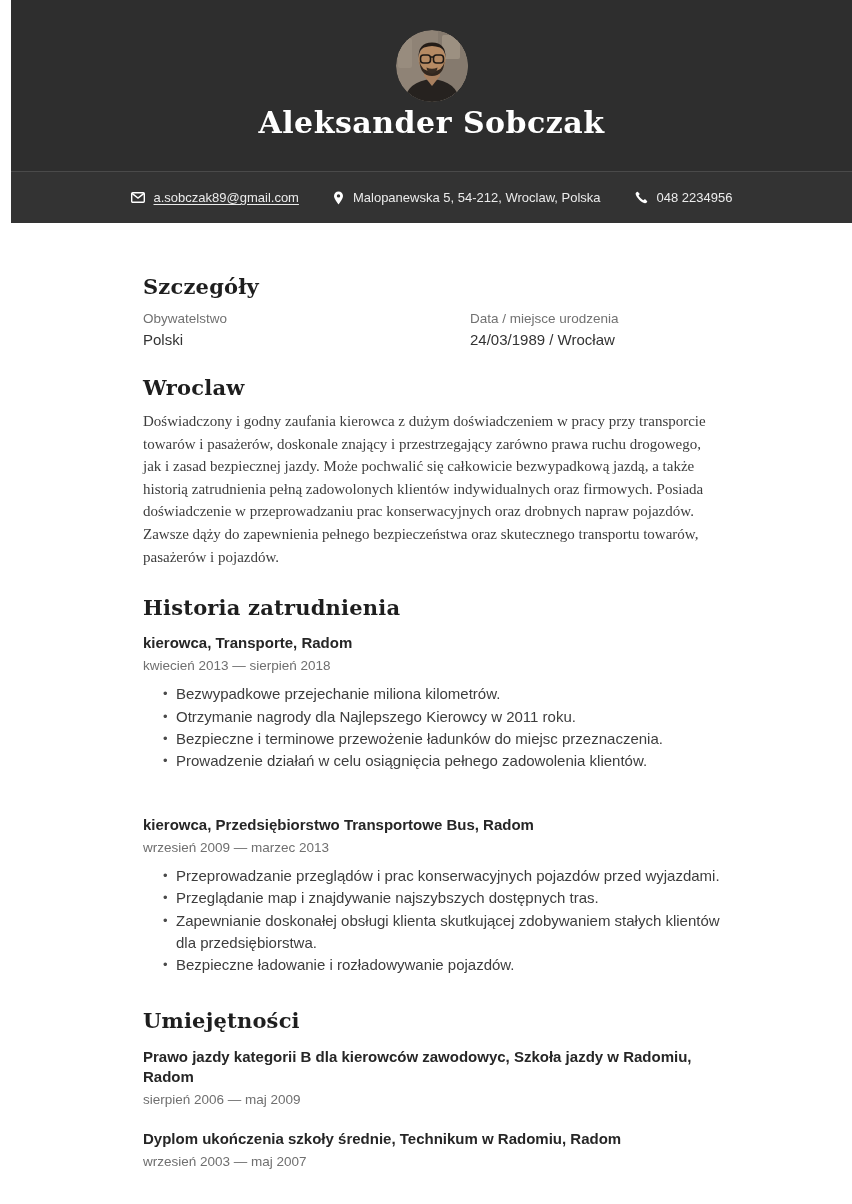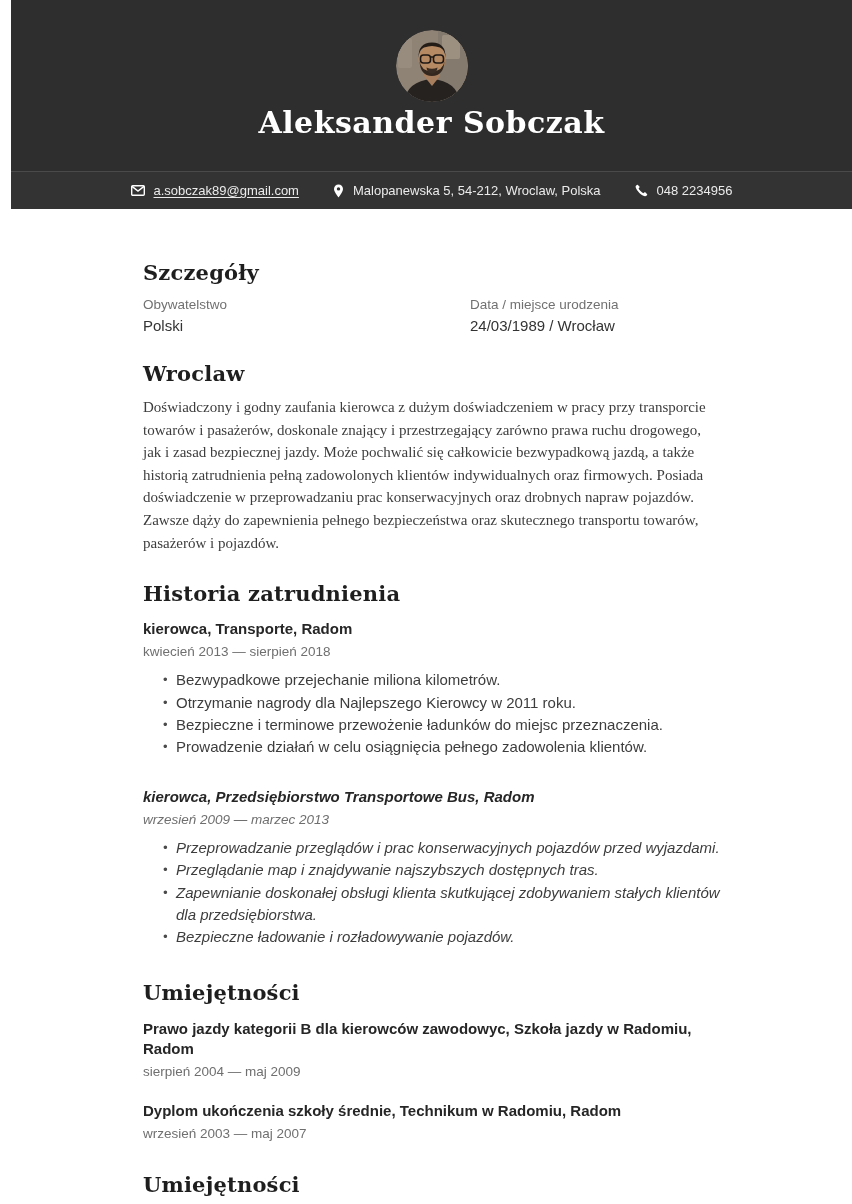--- a/index.html
+++ b/index.html
@@ -48,21 +48,21 @@
     letter-spacing: 3.5px;
     color: #c9c9c9;
     margin-top: 7px;
     text-transform: uppercase;
   }
 
   
   .contact-bar {
     background: #333333;
     border-top: 1px solid #4a4a4a;
-    height: 38px;
+    height: 52px;
     display: flex;
     justify-content: center;
     align-items: center;
     gap: 34px;
     font-size: 13px;
     color: #ebebeb;
   }
   .contact-item { display: flex; align-items: center; gap: 9px; white-space: nowrap; }
   .contact-item svg { display: block; flex: 0 0 auto; }
   .contact-link { color: #ebebeb; text-decoration: underline; text-underline-offset: 2px; cursor: pointer; }
@@ -94,21 +94,21 @@
     margin-top: 10px;
     font-size: 15px;
     line-height: 22.6px;
     color: #3d3d3d;
     font-family: Liberation Serif, serif;
   }
 
   
   .section-employment { margin-top: 27px; }
   .job-entry { margin-top: 13px; }
-  .job-entry + .job-entry { margin-top: 28px; font-style: italic; }
+  .job-entry + .job-entry { margin-top: 42px; }
   .job-title, .edu-title { font-size: 15px; font-weight: 700; color: #262626; line-height: 20px; }
   .job-dates, .edu-dates { font-size: 13.5px; color: #6f6f6f; margin-top: 5px; }
   .bullet-list { list-style: none; margin: 10px 0 0 20px; }
   .bullet-list li {
     position: relative;
     padding-left: 13px;
     font-size: 15px;
     line-height: 22.4px;
     color: #3d3d3d;
   }
@@ -229,21 +229,21 @@
           <li>Bezpieczne ładowanie i rozładowywanie pojazdów.</li>
         </ul>
       </div>
     </section>
 
     <section class="section-education">
       <h2 class="section-heading">Umiejętności</h2>
 
       <div class="edu-entry">
         <div class="edu-title">Prawo jazdy kategorii B dla kierowców zawodowyc, Szkoła jazdy w Radomiu, Radom</div>
-        <div class="edu-dates">sierpień 2004 — maj 2009</div>
+        <div class="edu-dates">sierpień 2006 — maj 2009</div>
       </div>
 
       <div class="edu-entry">
         <div class="edu-title">Dyplom ukończenia szkoły średnie, Technikum w Radomiu, Radom</div>
         <div class="edu-dates">wrzesień 2003 — maj 2007</div>
       </div>
     </section>
 
     <section class="section-skills">
       <h2 class="section-heading">Umiejętności</h2>

